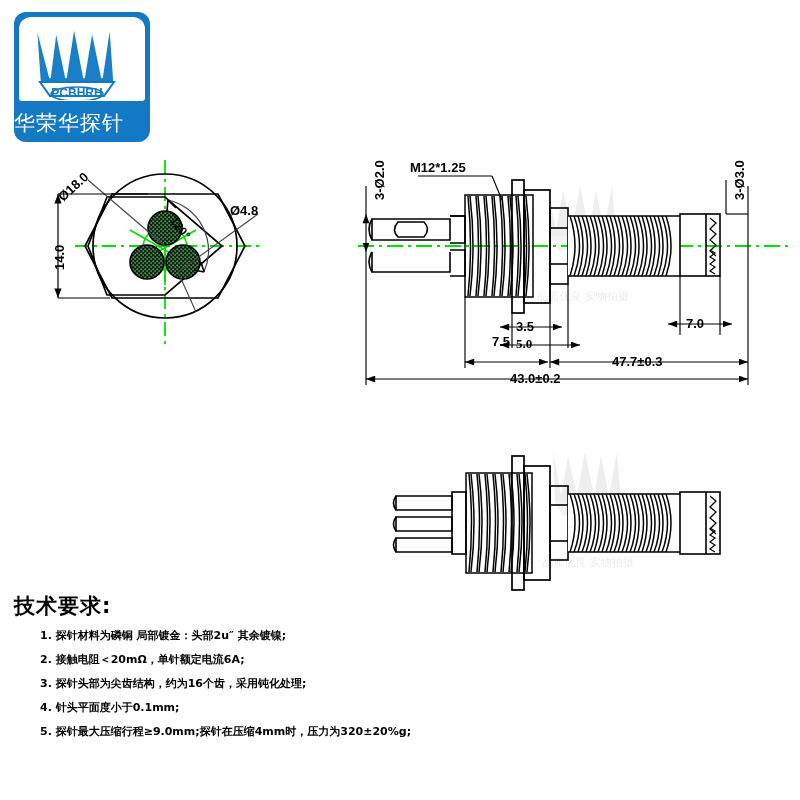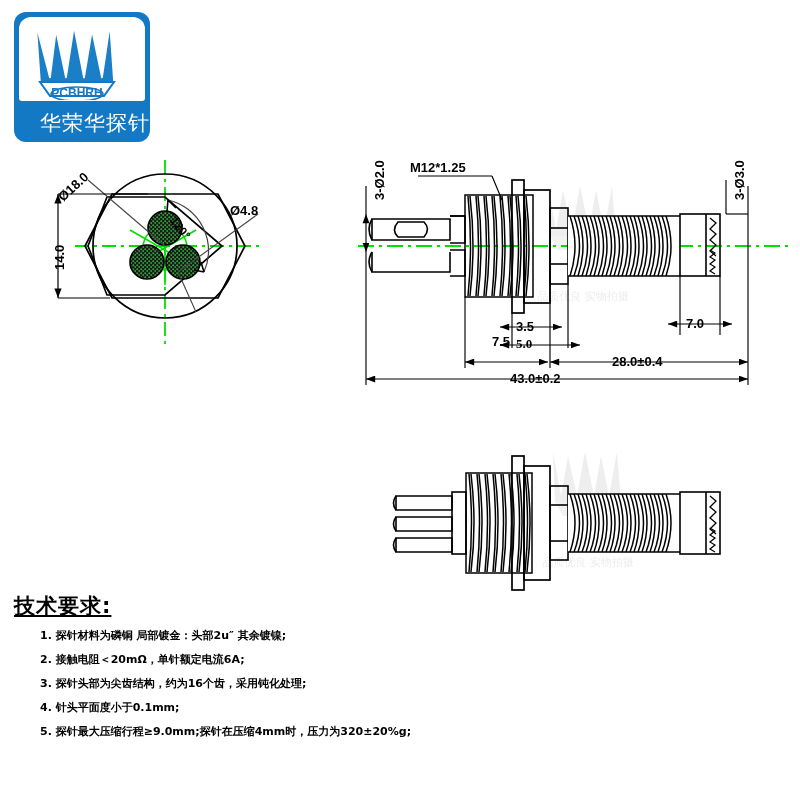--- a/index.html
+++ b/index.html
@@ -9,35 +9,35 @@
   svg{display:block;}
   #root-svg{position:absolute;left:0;top:0;}
 
   
   #logo-box{left:14px;top:12px;width:136px;height:130px;}
   .logo-outer{width:136px;height:130px;border-radius:12px;background:#1379c4;
               box-sizing:border-box;overflow:hidden;position:relative;}
   .logo-white{position:absolute;left:5px;top:5px;width:126px;height:84px;
               background:#ffffff;border-radius:12px 12px 3px 3px;}
   .logo-cn{position:absolute;left:0;top:92px;width:136px;height:38px;
-           color:#ffffff;font-size:21px;line-height:38px;text-align:right;
+           color:#ffffff;font-size:21px;line-height:38px;text-align:left;
            letter-spacing:1px;font-family:"DejaVu Sans",sans-serif;}
   .logo-mark{position:absolute;left:18px;top:8px;}
 
   
   .dimtext{position:absolute;font-family:"Liberation Sans",sans-serif;
            font-weight:bold;font-size:13px;color:#000;white-space:nowrap;}
   .dimtext.small{font-size:12px;}
   .rot90{transform-origin:0 0;transform:rotate(-90deg);}
   .rot40{transform-origin:0 0;transform:rotate(-42deg);}
 
   
   #req-block{left:14px;top:592px;width:600px;}
   #req-title{font-family:"DejaVu Sans",sans-serif;font-size:21px;font-weight:bold;
-             letter-spacing:1px;margin:0 0 8px 0;text-decoration:underline;}
+             letter-spacing:1px;margin:0 0 8px 0;}
   .req-line{font-family:"DejaVu Sans",sans-serif;font-size:11px;font-weight:bold;
             margin:0 0 9px 26px;white-space:nowrap;letter-spacing:0px;}
   .wm{fill:#e8e8e8;}
 </style>
 </head>
 <body>
 
 <div class="abs" id="logo-box">
   <div class="logo-outer">
     <div class="logo-white"></div>
@@ -345,21 +345,21 @@
 <div class="dimtext small" style="left:178px;top:214px;transform-origin:0 0;transform:rotate(52deg);">120°</div>
 
 <div class="dimtext rot90" style="left:372px;top:200px;">3-Ø2.0</div>
 <div class="dimtext" style="left:410px;top:160px;">M12*1.25</div>
 <div class="dimtext rot90" style="left:732px;top:200px;">3-Ø3.0</div>
 
 <div class="dimtext" style="left:516px;top:319px;">3.5</div>
 <div class="dimtext" style="left:516px;top:336px;font-family:Liberation Serif, serif;">5.0</div>
 <div class="dimtext" style="left:686px;top:316px;">7.0</div>
 <div class="dimtext" style="left:492px;top:334px;">7.5</div>
-<div class="dimtext" style="left:612px;top:354px;">28.0±0.4</div>
+<div class="dimtext" style="left:612px;top:354px;">47.7±0.3</div>
 <div class="dimtext" style="left:510px;top:371px;text-align:right;">43.0±0.2</div>
 
 <div class="abs" id="req-block">
   <div id="req-title">技术要求:</div>
   <div class="req-line">1. 探针材料为磷铜 局部镀金：头部2u″ 其余镀镍;</div>
   <div class="req-line">2. 接触电阻＜20mΩ，单针额定电流6A;</div>
   <div class="req-line">3. 探针头部为尖齿结构，约为16个齿，采用钝化处理;</div>
   <div class="req-line">4. 针头平面度小于0.1mm;</div>
   <div class="req-line">5. 探针最大压缩行程≥9.0mm;探针在压缩4mm时，压力为320±20%g;</div>
 </div>

